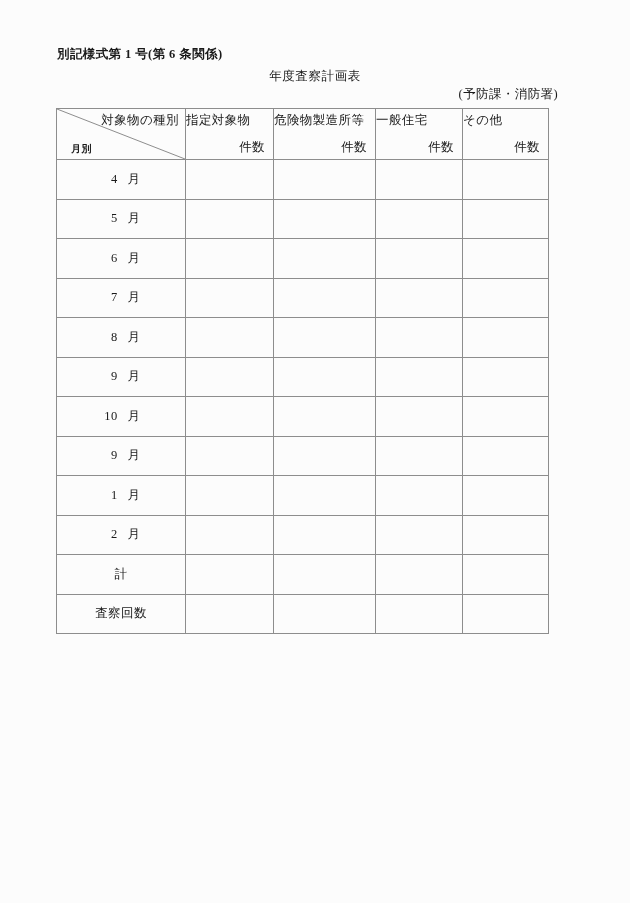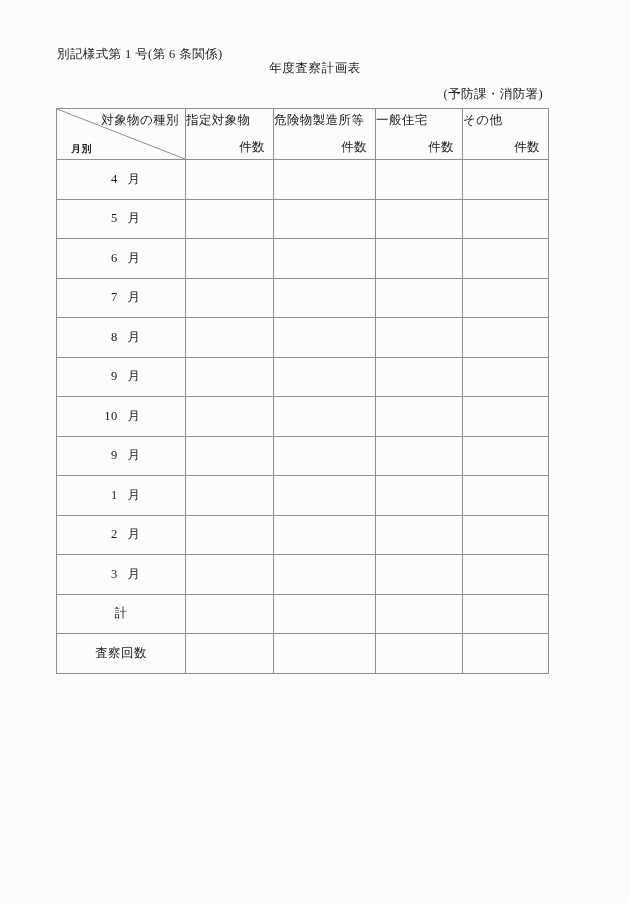--- a/index.html
+++ b/index.html
@@ -25,33 +25,34 @@
   }
 
   
   .form-no {
     position: absolute;
     left: 57px;
     top: 46px;
     font-size: 12.5px;
     letter-spacing: 0.4px;
     white-space: nowrap;
+    font-weight: bold;
   }
   .doc-title {
     position: absolute;
     left: 0;
-    top: 60px;
+    top: 68px;
     width: 630px;
     text-align: center;
     font-size: 12.5px;
     letter-spacing: 0.6px;
   }
   .issuer {
     position: absolute;
-    right: 87px;
+    right: 72px;
     top: 86px;
     font-size: 12.5px;
     letter-spacing: 0.4px;
     white-space: nowrap;
   }
 
   
   .tbl-wrap {
     position: absolute;
     left: 56px;
@@ -282,27 +283,20 @@
             <td class="blank"></td>
           </tr>
           <tr class="data-row">
             <td class="rowlabel"><span class="mnum">2</span><span class="mgap"></span><span>月</span></td>
             <td class="blank"></td>
             <td class="blank"></td>
             <td class="blank"></td>
             <td class="blank"></td>
           </tr>
           <tr class="data-row">
-            <td class="rowlabel"><span class="mnum">3</span><span class="mgap"></span><span>月</span></td>
-            <td class="blank"></td>
-            <td class="blank"></td>
-            <td class="blank"></td>
-            <td class="blank"></td>
-          </tr>
-          <tr class="data-row">
             <td class="rowlabel">計</td>
             <td class="blank"></td>
             <td class="blank"></td>
             <td class="blank"></td>
             <td class="blank"></td>
           </tr>
           <tr class="data-row">
             <td class="rowlabel">査察回数</td>
             <td class="blank"></td>
             <td class="blank"></td>

